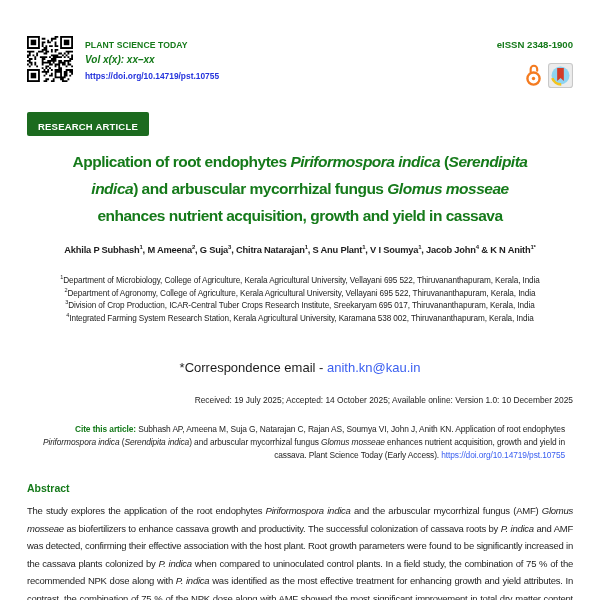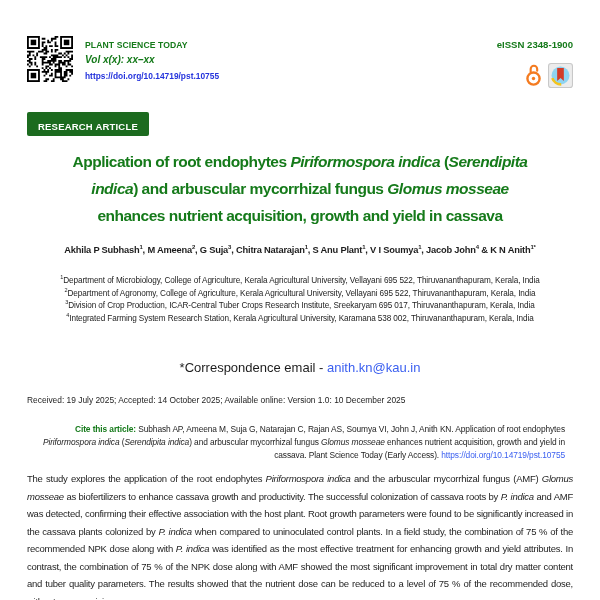--- a/index.html
+++ b/index.html
@@ -35,21 +35,21 @@
   .title{color:var(--brand_green);font-weight:bold;font-size:15.5px;line-height:27px;
     text-align:center;margin:12px 0 0;letter-spacing:-0.5px;}
   .authors{text-align:center;font-weight:bold;font-size:9.3px;margin-top:16px;letter-spacing:-0.2px;}
   .authors sup{font-size:6px;}
   .affiliations{text-align:center;font-size:8.2px;margin-top:20px;line-height:12.5px;color:#232323;letter-spacing:-0.1px;}
   .affiliations sup{font-size:5.5px;}
   .aff-line{white-space:nowrap;}
   
   .correspondence{text-align:center;font-size:13px;margin-top:35px;}
   .email-link{color:var(--link_blue);text-decoration:none;}
-  .dates{text-align:left;font-size:8.4px;margin-top:20px;}
+  .dates{text-align:right;font-size:8.4px;margin-top:20px;}
   .cite{text-align:right;font-size:8.4px;line-height:13px;margin-top:18px;padding:0 8px;letter-spacing:-0.1px;}
   .cite-label{color:var(--brand_green);font-weight:bold;}
   
   .abstract-heading{color:var(--brand_green);font-weight:bold;font-size:10.5px;margin-top:20px;}
   .abstract-text{font-size:9.5px;line-height:17.5px;text-align:justify;margin-top:8px;
     color:#1e1e1e;letter-spacing:-0.25px;}
   .it{font-style:italic;}
   .lnk{color:var(--link_blue);text-decoration:none;}
   sup{line-height:0;}
 </style>
@@ -118,15 +118,16 @@
   <div class="correspondence">
     <span>*Correspondence email - </span><a class="email-link" href="#">anith.kn@kau.in</a>
   </div>
 
   <div class="dates">Received: 19 July 2025; Accepted: 14 October 2025; Available online: Version 1.0: 10 December 2025</div>
 
   <div class="cite">
     <span class="cite-label">Cite this article:</span><span><span> Subhash AP, Ameena M, Suja G, Natarajan C, Rajan AS, Soumya VI,  John J, Anith KN. Application of root endophytes </span><span class="it">Piriformospora indica</span><span> (</span><span class="it">Serendipita indica</span><span>) and arbuscular mycorrhizal fungus </span><span class="it">Glomus mosseae</span><span> enhances nutrient acquisition, growth and yield in cassava. Plant Science Today (Early Access). </span><a class="lnk" href="#">https://doi.org/10.14719/pst.10755</a></span>
   </div>
 
+  <div class="abstract-heading">Abstract</div>
   <p class="abstract-text"><span>The study explores the application of the root endophytes </span><span class="it">Piriformospora indica</span><span> and the arbuscular mycorrhizal fungus (AMF) </span><span class="it">Glomus mosseae</span><span> as biofertilizers to enhance cassava growth and productivity. The successful colonization of cassava roots by </span><span class="it">P. indica</span><span> and AMF was detected, confirming their effective association with the host plant. Root growth parameters were found to be significantly increased in the cassava plants colonized by </span><span class="it">P. indica</span><span> when compared to uninoculated control plants. In a field study, the combination of 75 % of the recommended NPK dose along with </span><span class="it">P. indica</span><span> was identified as the most effective treatment for enhancing growth and yield attributes. In contrast, the combination of 75 % of the NPK dose along with AMF showed the most significant improvement in total dry matter content and tuber quality parameters. The results showed that the nutrient dose can be reduced to a level of 75 % of the recommended dose, without compromising</span></p>
 
 </div>
 
 </body></html>

